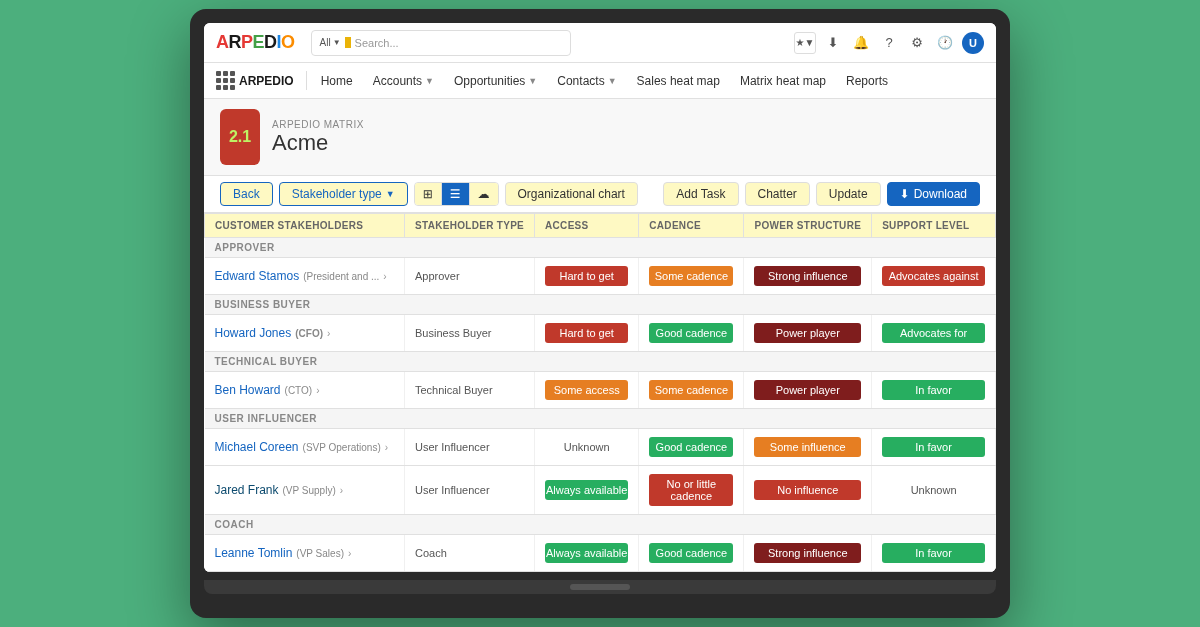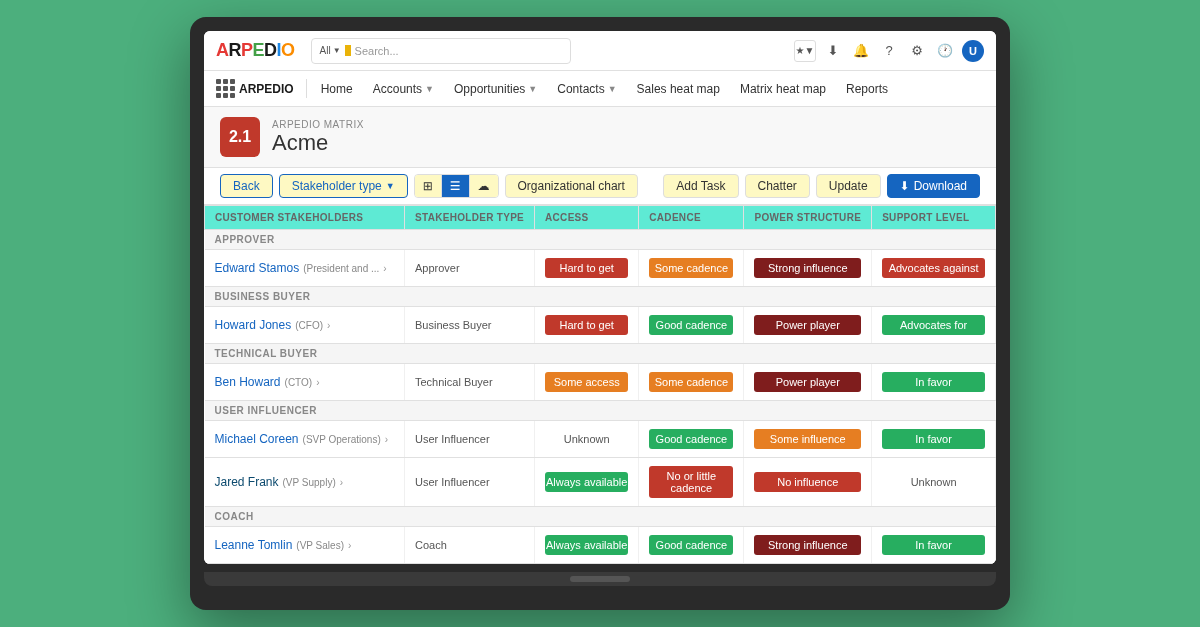--- a/index.html
+++ b/index.html
@@ -168,24 +168,24 @@
     .page-header {
       background: #f8f8f8;
       border-bottom: 1px solid #e0e0e0;
       padding: 10px 16px;
       display: flex;
       align-items: center;
       gap: 12px;
     }
     .matrix-badge {
       background: #c0392b;
-      color: #ffffff;
+      color: #bef264;
       border-radius: 6px;
       width: 40px;
-      height: 40px;
+      height: 56px;
       display: flex;
       flex-direction: column;
       align-items: center;
       justify-content: center;
       font-size: 16px;
       font-weight: bold;
     }
     .page-header-text {}
     .page-header-subtitle {
       font-size: 10px;
@@ -256,21 +256,21 @@
     .table-container {
       overflow-x: auto;
       background: #fff;
     }
     table {
       width: 100%;
       border-collapse: collapse;
       font-size: 11px;
     }
     .col-headers tr th {
-      background: #5eead4;
+      background: #fef9c3;
       border: 1px solid #e0e0e0;
       padding: 6px 10px;
       text-align: left;
       font-size: 10px;
       font-weight: 600;
       color: #666;
       text-transform: uppercase;
       letter-spacing: 0.3px;
       white-space: nowrap;
     }
@@ -464,21 +464,21 @@
               <td><span class="badge badge-dark-green">Strong influence</span></td>
               <td><span class="badge badge-red">Advocates against</span></td>
             </tr>
             <tr class="section-row">
               <td colspan="6">BUSINESS BUYER</td>
             </tr>
             <tr class="data-row">
               <td>
                 <div class="contact-name">
       <span style="color:#1565c0;font-weight:500;">Howard Jones</span>
-      <span style="color:#888;font-size:10px;font-weight:normal;">(CFO)</span>
+      <span style="color:#888;font-size:10px;font-weight:bold;">(CFO)</span>
       <span class="chevron-right">›</span>
     </div>
               </td>
               <td><span class="stakeholder-type">Business Buyer</span></td>
               <td><span class="badge badge-red">Hard to get</span></td>
               <td><span class="badge badge-green">Good cadence</span></td>
               <td><span class="badge badge-dark-green">Power player</span></td>
               <td><span class="badge badge-green">Advocates for</span></td>
             </tr>
             <tr class="section-row">

